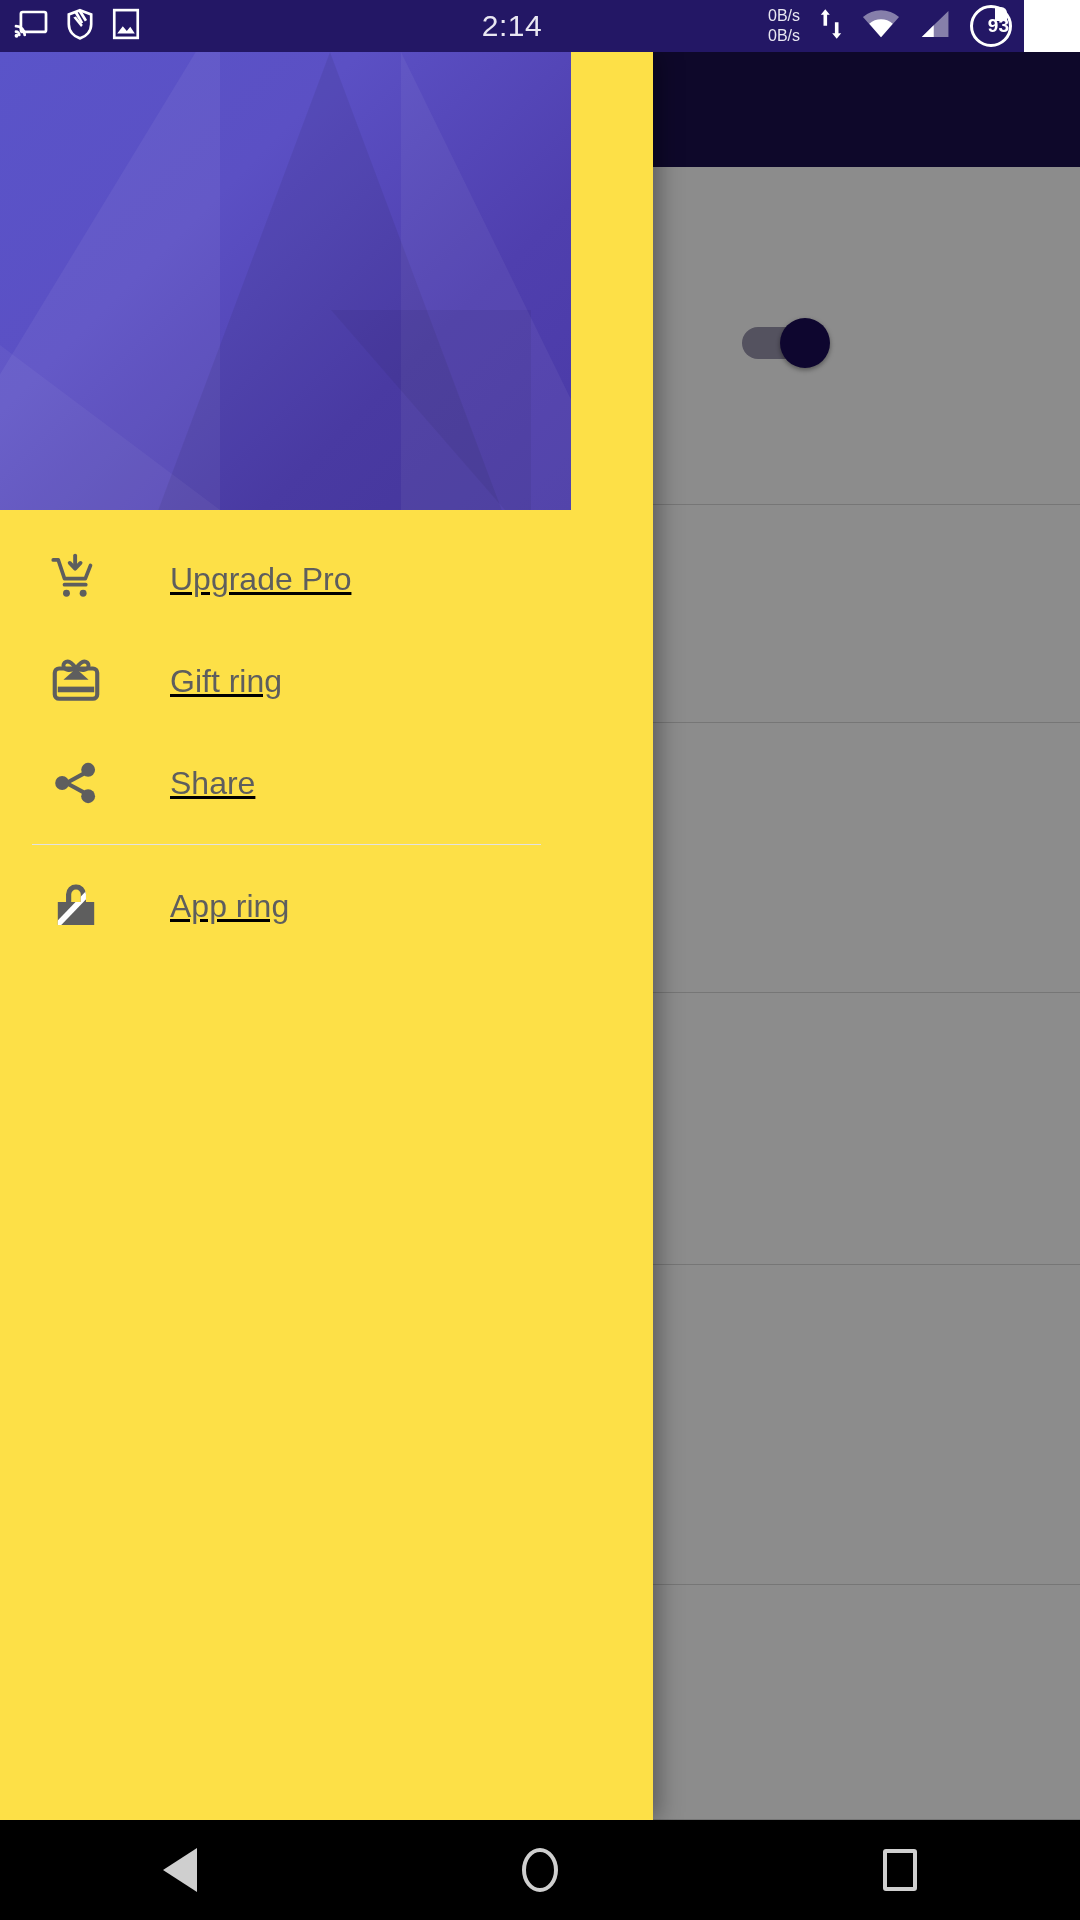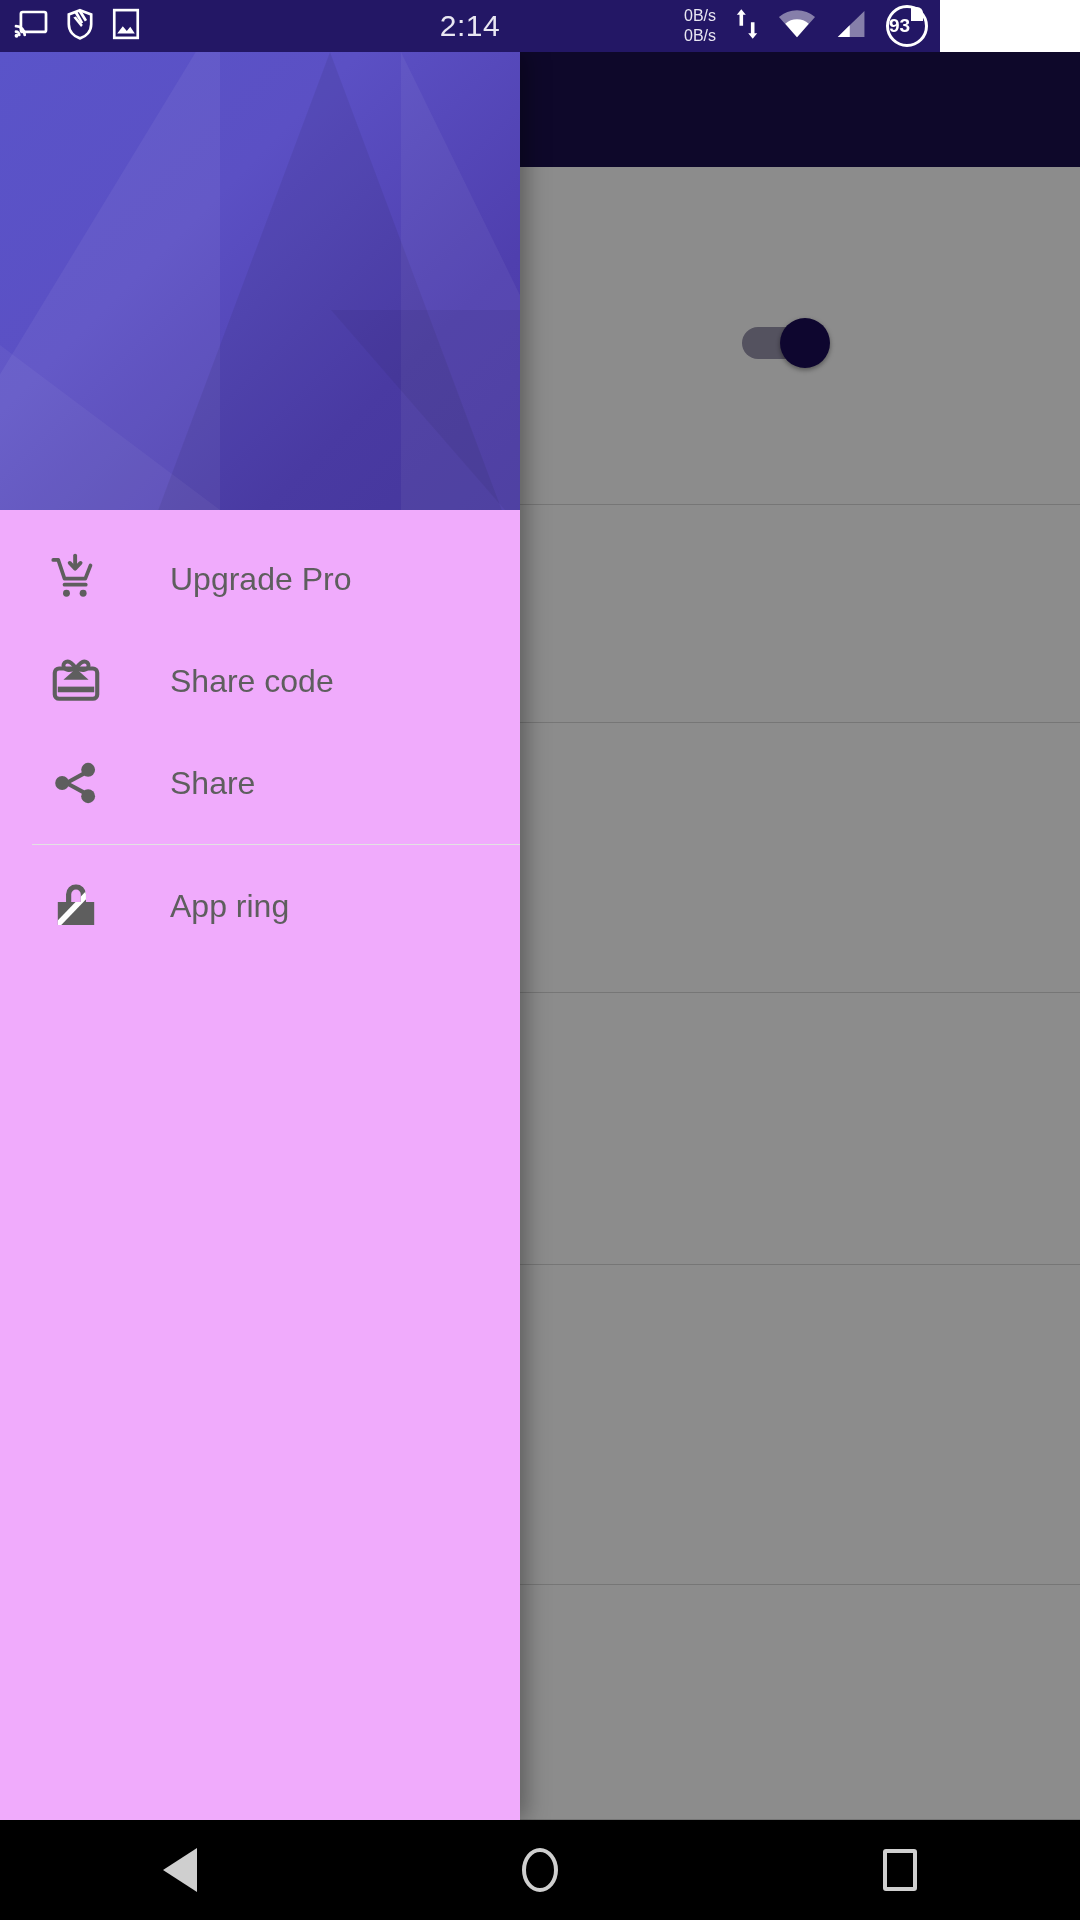--- a/index.html
+++ b/index.html
@@ -15,21 +15,21 @@
     width: 1080px;
     height: 1920px;
     overflow: hidden;
     background: #ffffff;
   }
 
   
   #status-bar {
     position: absolute;
     top: 0; left: 0;
-    width: 940px; height: 52px;
+    width: 1024px; height: 52px;
     background: #231765;
     display: flex;
     align-items: center;
     z-index: 60;
   }
   .sb-left {
     display: flex;
     align-items: center;
     margin-left: 14px;
     gap: 16px;
@@ -58,21 +58,21 @@
     font-size: 16px;
     line-height: 20px;
     font-family: "Liberation Sans", sans-serif;
   }
   .batt-circle {
     width: 36px; height: 36px;
     border: 3px solid #ffffff;
     border-radius: 50%;
     display: flex;
     align-items: center;
-    justify-content: flex-start;
+    justify-content: flex-end;
     color: #ffffff;
     font-size: 19px;
     font-weight: bold;
     position: relative;
   }
   .batt-circle::before {
     content: "";
     position: absolute;
     top: -1px; right: 2px;
     width: 12px; height: 14px;
@@ -142,26 +142,27 @@
     top: 52px; left: 0;
     width: 1080px; height: 1768px;
     background: rgba(0,0,0,0.45);
     z-index: 10;
   }
 
   
   #drawer {
     position: absolute;
     top: 52px; left: 0;
-    width: 520px;
+    width: 653px;
     height: 1768px;
-    background: #f0abfc;
+    background: #fde047;
     z-index: 30;
     box-shadow: 6px 0 22px rgba(0,0,0,0.35);
     overflow: hidden;
+    text-decoration: underline;
   }
   #drawer-header {
     position: relative;
     width: 571px;
     height: 458px;
     background: linear-gradient(135deg, #5a54c9 0%, #5b50c4 35%, #4f3fae 70%, #4a3aa6 100%);
     overflow: hidden;
   }
   
   .facet { position: absolute; }
@@ -327,21 +328,21 @@
       <div class="menu-item">
         <span class="menu-icon">
           <svg width="52" height="52" viewBox="0 0 24 24">
             <rect x="2.2" y="6.2" width="19.6" height="14" rx="2" fill="none" stroke="#5e5e5e" stroke-width="1.9"></rect>
             <rect x="3.6" y="14.6" width="16.8" height="2.6" fill="#5e5e5e"></rect>
             <path d="M12 6.2c-1.4-2-2.4-3.2-3.8-3.2-1.2 0-2 .9-2 1.9 0 1.1 1 1.9 2.2 2 1 .1 2.4-.2 3.6-.7z" fill="none" stroke="#5e5e5e" stroke-width="1.8" stroke-linejoin="round"></path>
             <path d="M12 6.2c1.4-2 2.4-3.2 3.8-3.2 1.2 0 2 .9 2 1.9 0 1.1-1 1.9-2.2 2-1 .1-2.4-.2-3.6-.7z" fill="none" stroke="#5e5e5e" stroke-width="1.8" stroke-linejoin="round"></path>
             <path d="M12 6.2L6.2 11.4h11.6z" fill="#5e5e5e"></path>
           </svg>
         </span>
-        <span class="menu-label">Share code</span>
+        <span class="menu-label">Gift ring</span>
       </div>
 
 
       <div class="menu-item">
         <span class="menu-icon">
           <svg width="52" height="52" viewBox="0 0 24 24">
             <g stroke="#5e5e5e" stroke-width="1.9">
               <line x1="7.6" y1="12" x2="16.4" y2="7.2"></line>
               <line x1="7.6" y1="12" x2="16.4" y2="16.8"></line>
             </g>

